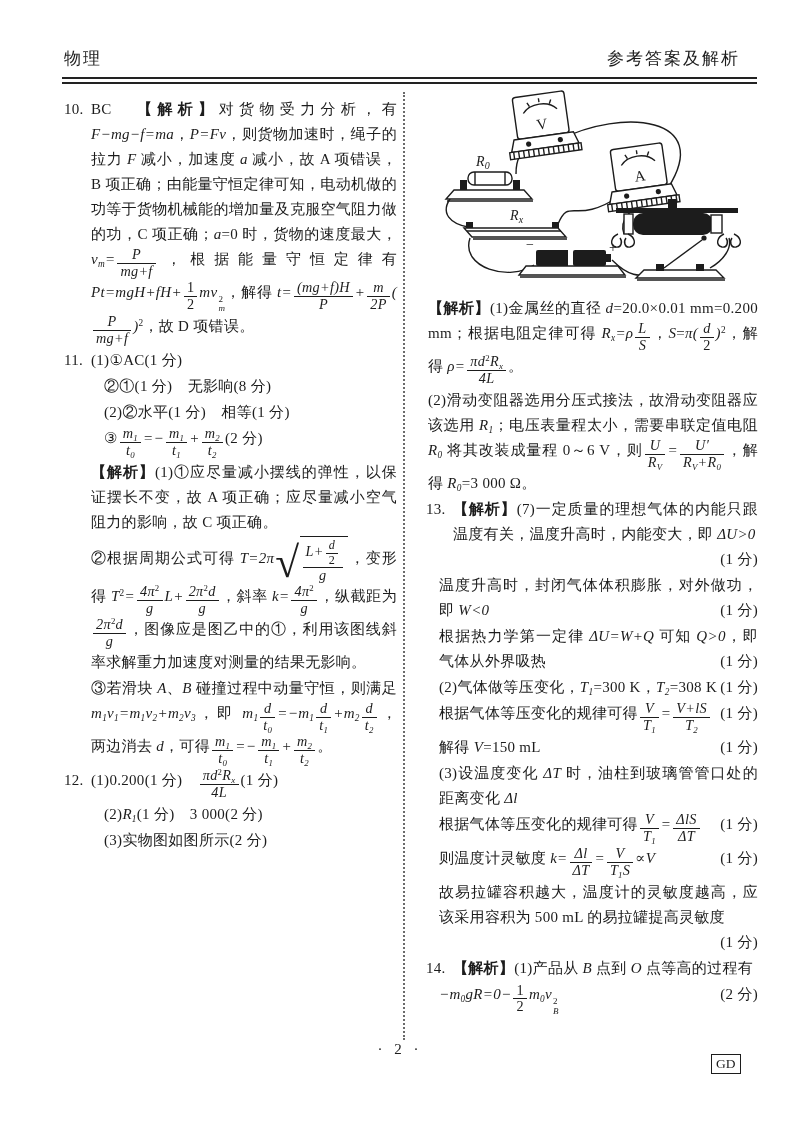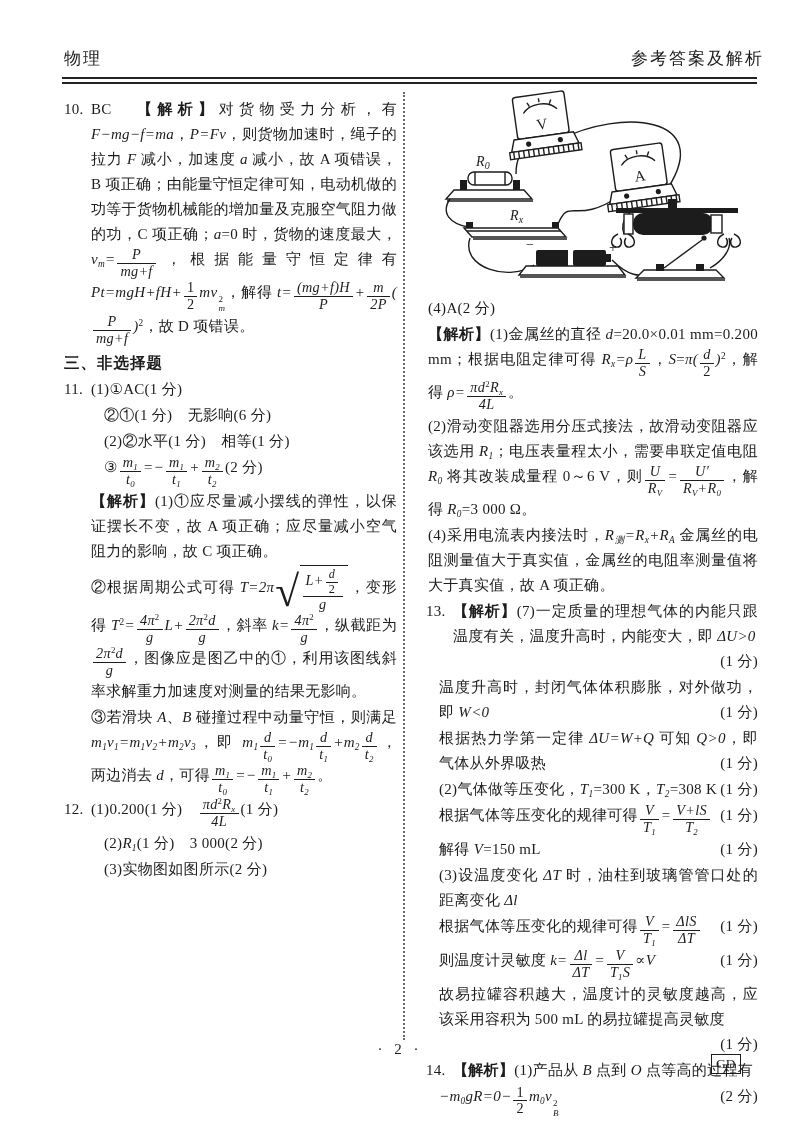--- a/index.html
+++ b/index.html
@@ -4,21 +4,21 @@
 <style>
   html,body{margin:0;padding:0;}
   body{
     width:800px;height:1131px;position:relative;background:#ffffff;
     font-family:"Liberation Serif","DejaVu Serif",serif;color:#1c1c1c;
     overflow:hidden;
   }
   
   .hdr{position:absolute;top:47px;font-size:17px;font-weight:400;letter-spacing:2px;}
   #hdr-left{left:64px;}
-  #hdr-right{right:36px;}
+  #hdr-right{right:60px;}
   #rule{position:absolute;left:62px;top:77px;width:695px;height:3px;
         border-top:2px solid #222;border-bottom:2px solid #222;}
   #divider{position:absolute;left:403px;top:92px;height:948px;width:0;
         border-left:2px dotted #6a6a6a;}
   
   .col{position:absolute;font-size:15px;line-height:25px;letter-spacing:0.3px;}
   #col-left{left:64px;top:97px;width:333px;}
   #col-right{left:412px;top:88px;width:346px;}
   
   .blk{position:relative;text-align:justify;margin:0 0 1px 0;}
@@ -68,23 +68,22 @@
 <div class="hdr" id="hdr-left">物理</div>
 <div class="hdr" id="hdr-right">参考答案及解析</div>
 <div id="rule"></div>
 <div id="divider"></div>
 
 <div class="col" id="col-left">
     <div class="blk i0"><span class="hang">10.</span><span class="mc">BC　</span><span class="mb">【解析】</span><span class="mc">对货物受力分析，有 </span><span class="mv">F−mg−f=ma</span><span class="mc">，</span><span class="mv">P=Fv</span><span class="mc">，则货物加速时，绳子的拉力 </span><span class="mv">F</span><span class="mc"> 减小，加速度 </span><span class="mv">a</span><span class="mc"> 减小，故 A 项错误，B 项正确；由能量守恒定律可知，电动机做的功等于货物机械能的增加量及克服空气阻力做的功，C 项正确；</span><span class="mv">a</span><span class="mc">=0 时，货物的速度最大，</span><span class="mw"><span class="mv">v</span><sub>m</sub></span><span class="mv">=</span><span class="frac"><span class="num"><span class="mv">P</span></span><span class="den"><span class="mv">mg+f</span></span></span><span class="mc">，根据能量守恒定律有 </span><span class="mv">Pt=mgH+fH+</span><span class="frac"><span class="num"><span class="mn">1</span></span><span class="den"><span class="mn">2</span></span></span><span class="mv">m</span><span class="mw"><span class="mv">v</span><span class="stack">
           <span class="st-sup">2</span>
           <span class="st-sub mv">m</span>
         </span></span><span class="mc">，解得 </span><span class="mv">t=</span><span class="frac"><span class="num"><span class="mv">(mg+f)H</span></span><span class="den"><span class="mv">P</span></span></span><span class="mv">+</span><span class="frac"><span class="num"><span class="mv">m</span></span><span class="den"><span class="mv">2P</span></span></span><span class="mv">(</span><span class="frac"><span class="num"><span class="mv">P</span></span><span class="den"><span class="mv">mg+f</span></span></span><span class="mw"><span class="mv">)</span><sup>2</sup></span><span class="mc">，故 D 项错误。</span></div>
-    <div class="blk h"><span class="mb">三、非选择题</span></div>
     <div class="blk i0"><span class="hang">11.</span><span class="mc">(1)①AC(1 分)</span></div>
-    <div class="blk i1"><span class="mc">②①(1 分)　无影响(6 分)</span></div>
+    <div class="blk i1"><span class="mc">②①(1 分)　无影响(8 分)</span></div>
     <div class="blk i1"><span class="mc">(2)②水平(1 分)　相等(1 分)</span></div>
     <div class="blk i1"><span class="mc">③</span><span class="frac"><span class="num"><span class="mw"><span class="mv">m</span><sub>1</sub></span></span><span class="den"><span class="mw"><span class="mv">t</span><sub>0</sub></span></span></span><span class="mv">=−</span><span class="frac"><span class="num"><span class="mw"><span class="mv">m</span><sub>1</sub></span></span><span class="den"><span class="mw"><span class="mv">t</span><sub>1</sub></span></span></span><span class="mv">+</span><span class="frac"><span class="num"><span class="mw"><span class="mv">m</span><sub>2</sub></span></span><span class="den"><span class="mw"><span class="mv">t</span><sub>2</sub></span></span></span><span class="mc">(2 分)</span></div>
     <div class="blk i0"><span class="mb">【解析】</span><span class="mc">(1)①应尽量减小摆线的弹性，以保证摆长不变，故 A 项正确；应尽量减小空气阻力的影响，故 C 项正确。</span></div>
     <div class="blk i0"><span class="mc">②根据周期公式可得 </span><span class="mv">T=2π</span><span class="sqrt">
         <span class="rad">√</span>
         <span class="radc"><span class="frac"><span class="num"><span class="mv">L+</span><span class="frac"><span class="num"><span class="mv">d</span></span><span class="den"><span class="mn">2</span></span></span></span><span class="den"><span class="mv">g</span></span></span></span>
       </span><span class="mc">，变形得 </span><span class="mw"><span class="mv">T</span><sup>2</sup></span><span class="mv">=</span><span class="frac"><span class="num"><span class="mw"><span class="mv">4π</span><sup>2</sup></span></span><span class="den"><span class="mv">g</span></span></span><span class="mv">L+</span><span class="frac"><span class="num"><span class="mw"><span class="mv">2π</span><sup>2</sup></span><span class="mv">d</span></span><span class="den"><span class="mv">g</span></span></span><span class="mc">，斜率 </span><span class="mv">k=</span><span class="frac"><span class="num"><span class="mw"><span class="mv">4π</span><sup>2</sup></span></span><span class="den"><span class="mv">g</span></span></span><span class="mc">，纵截距为</span><span class="frac"><span class="num"><span class="mw"><span class="mv">2π</span><sup>2</sup></span><span class="mv">d</span></span><span class="den"><span class="mv">g</span></span></span><span class="mc">，图像应是图乙中的①，利用该图线斜率求解重力加速度对测量的结果无影响。</span></div>
     <div class="blk i0"><span class="mc">③若滑块 </span><span class="mv">A</span><span class="mc">、</span><span class="mv">B</span><span class="mc"> 碰撞过程中动量守恒，则满足 </span><span class="mw"><span class="mv">m</span><sub>1</sub></span><span class="mw"><span class="mv">v</span><sub>1</sub></span><span class="mv">=</span><span class="mw"><span class="mv">m</span><sub>1</sub></span><span class="mw"><span class="mv">v</span><sub>2</sub></span><span class="mv">+</span><span class="mw"><span class="mv">m</span><sub>2</sub></span><span class="mw"><span class="mv">v</span><sub>3</sub></span><span class="mc">，即 </span><span class="mw"><span class="mv">m</span><sub>1</sub></span><span class="frac"><span class="num"><span class="mv">d</span></span><span class="den"><span class="mw"><span class="mv">t</span><sub>0</sub></span></span></span><span class="mv">=−</span><span class="mw"><span class="mv">m</span><sub>1</sub></span><span class="frac"><span class="num"><span class="mv">d</span></span><span class="den"><span class="mw"><span class="mv">t</span><sub>1</sub></span></span></span><span class="mv">+</span><span class="mw"><span class="mv">m</span><sub>2</sub></span><span class="frac"><span class="num"><span class="mv">d</span></span><span class="den"><span class="mw"><span class="mv">t</span><sub>2</sub></span></span></span><span class="mc">，两边消去 </span><span class="mv">d</span><span class="mc">，可得</span><span class="frac"><span class="num"><span class="mw"><span class="mv">m</span><sub>1</sub></span></span><span class="den"><span class="mw"><span class="mv">t</span><sub>0</sub></span></span></span><span class="mv">=−</span><span class="frac"><span class="num"><span class="mw"><span class="mv">m</span><sub>1</sub></span></span><span class="den"><span class="mw"><span class="mv">t</span><sub>1</sub></span></span></span><span class="mv">+</span><span class="frac"><span class="num"><span class="mw"><span class="mv">m</span><sub>2</sub></span></span><span class="den"><span class="mw"><span class="mv">t</span><sub>2</sub></span></span></span><span class="mc">。</span></div>
     <div class="blk i0"><span class="hang">12.</span><span class="mc">(1)0.200(1 分)　</span><span class="frac"><span class="num"><span class="mw"><span class="mv">πd</span><sup>2</sup></span><span class="mw"><span class="mv">R</span><sub>x</sub></span></span><span class="den"><span class="mv">4L</span></span></span><span class="mc">(1 分)</span></div>
     <div class="blk i1"><span class="mc">(2)</span><span class="mw"><span class="mv">R</span><sub>1</sub></span><span class="mc">(1 分)　3 000(2 分)</span></div>
@@ -172,24 +171,22 @@
       <g>
         <path class="fig-white" d="M232,182 L304,182 L312,190 L224,190 Z"></path>
         <path class="fig-stroke" d="M225,192 L313,192"></path>
         <rect class="fig-fill" x="244" y="176" width="8" height="7"></rect>
         <rect class="fig-fill" x="284" y="176" width="8" height="7"></rect>
         <path class="fig-stroke" stroke-width="3" d="M252,180 L290,152"></path>
         <circle class="fig-fill" cx="292" cy="150" r="2.6"></circle>
       </g>
     </svg>
   </div>
-<div class="blk r0"><span class="mc">(4)A(2 分)</span></div>
     <div class="blk r0"><span class="mb">【解析】</span><span class="mc">(1)金属丝的直径 </span><span class="mv">d</span><span class="mc">=20.0×0.01 mm=0.200 mm；根据电阻定律可得 </span><span class="mw"><span class="mv">R</span><sub>x</sub></span><span class="mv">=ρ</span><span class="frac"><span class="num"><span class="mv">L</span></span><span class="den"><span class="mv">S</span></span></span><span class="mc">，</span><span class="mv">S</span><span class="mc">=</span><span class="mv">π(</span><span class="frac"><span class="num"><span class="mv">d</span></span><span class="den"><span class="mn">2</span></span></span><span class="mw"><span class="mv">)</span><sup>2</sup></span><span class="mc">，解得 </span><span class="mv">ρ=</span><span class="frac"><span class="num"><span class="mw"><span class="mv">πd</span><sup>2</sup></span><span class="mw"><span class="mv">R</span><sub>x</sub></span></span><span class="den"><span class="mv">4L</span></span></span><span class="mc">。</span></div>
     <div class="blk r0"><span class="mc">(2)滑动变阻器选用分压式接法，故滑动变阻器应该选用 </span><span class="mw"><span class="mv">R</span><sub>1</sub></span><span class="mc">；电压表量程太小，需要串联定值电阻 </span><span class="mw"><span class="mv">R</span><sub>0</sub></span><span class="mc"> 将其改装成量程 0～6 V，则</span><span class="frac"><span class="num"><span class="mv">U</span></span><span class="den"><span class="mw"><span class="mv">R</span><sub>V</sub></span></span></span><span class="mv">=</span><span class="frac"><span class="num"><span class="mv">U′</span></span><span class="den"><span class="mw"><span class="mv">R</span><sub>V</sub></span><span class="mv">+</span><span class="mw"><span class="mv">R</span><sub>0</sub></span></span></span><span class="mc">，解得 </span><span class="mw"><span class="mv">R</span><sub>0</sub></span><span class="mc">=3 000 Ω。</span></div>
-    <div class="blk r0"><span class="mc">(4)采用电流表内接法时，</span><span class="mw"><span class="mv">R</span><sub>测</sub></span><span class="mv">=</span><span class="mw"><span class="mv">R</span><sub>x</sub></span><span class="mv">+</span><span class="mw"><span class="mv">R</span><sub>A</sub></span><span class="mc"> 金属丝的电阻测量值大于真实值，金属丝的电阻率测量值将大于真实值，故 A 项正确。</span></div>
     <div class="blk r1"><span class="hang">13.</span><span class="mb">【解析】</span><span class="mc">(7)一定质量的理想气体的内能只跟温度有关，温度升高时，内能变大，即 </span><span class="mv">ΔU&gt;0</span><span class="score">(1 分)</span></div>
     <div class="blk rc"><span class="mc">温度升高时，封闭气体体积膨胀，对外做功，即 </span><span class="mv">W&lt;0</span><span class="score">(1 分)</span></div>
     <div class="blk rc"><span class="mc">根据热力学第一定律 </span><span class="mv">ΔU=W+Q</span><span class="mc"> 可知 </span><span class="mv">Q&gt;0</span><span class="mc">，即气体从外界吸热</span><span class="score">(1 分)</span></div>
     <div class="blk rc"><span class="mc">(2)气体做等压变化，</span><span class="mw"><span class="mv">T</span><sub>1</sub></span><span class="mc">=300 K，</span><span class="mw"><span class="mv">T</span><sub>2</sub></span><span class="mc">=308 K</span><span class="score">(1 分)</span></div>
     <div class="blk rc"><span class="mc">根据气体等压变化的规律可得</span><span class="frac"><span class="num"><span class="mv">V</span></span><span class="den"><span class="mw"><span class="mv">T</span><sub>1</sub></span></span></span><span class="mv">=</span><span class="frac"><span class="num"><span class="mv">V+lS</span></span><span class="den"><span class="mw"><span class="mv">T</span><sub>2</sub></span></span></span><span class="score">(1 分)</span></div>
     <div class="blk rc"><span class="mc">解得 </span><span class="mv">V</span><span class="mc">=150 mL</span><span class="score">(1 分)</span></div>
     <div class="blk rc"><span class="mc">(3)设温度变化 </span><span class="mv">ΔT</span><span class="mc"> 时，油柱到玻璃管管口处的距离变化 </span><span class="mv">Δl</span></div>
     <div class="blk rc"><span class="mc">根据气体等压变化的规律可得</span><span class="frac"><span class="num"><span class="mv">V</span></span><span class="den"><span class="mw"><span class="mv">T</span><sub>1</sub></span></span></span><span class="mv">=</span><span class="frac"><span class="num"><span class="mv">ΔlS</span></span><span class="den"><span class="mv">ΔT</span></span></span><span class="score">(1 分)</span></div>
     <div class="blk rc"><span class="mc">则温度计灵敏度 </span><span class="mv">k=</span><span class="frac"><span class="num"><span class="mv">Δl</span></span><span class="den"><span class="mv">ΔT</span></span></span><span class="mv">=</span><span class="frac"><span class="num"><span class="mv">V</span></span><span class="den"><span class="mw"><span class="mv">T</span><sub>1</sub></span><span class="mv">S</span></span></span><span class="mv">∝V</span><span class="score">(1 分)</span></div>
     <div class="blk rc"><span class="mc">故易拉罐容积越大，温度计的灵敏度越高，应该采用容积为 500 mL 的易拉罐提高灵敏度</span><span class="score">(1 分)</span></div>

